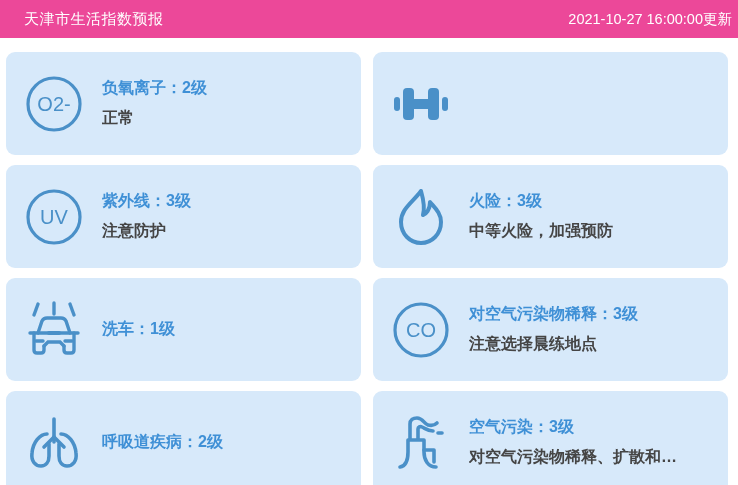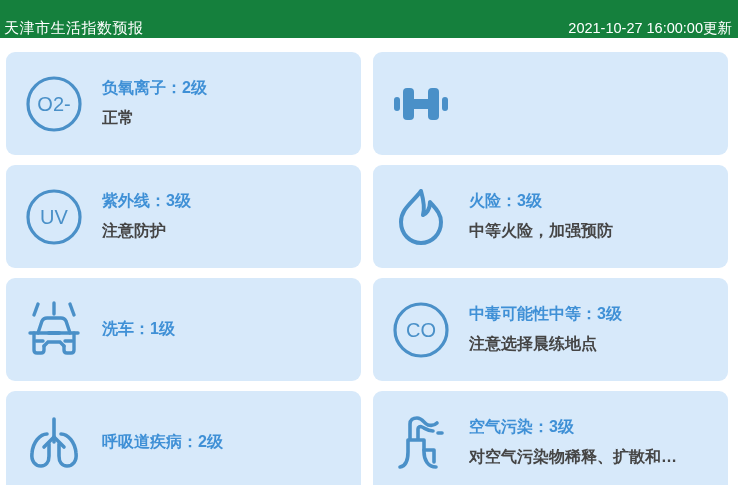--- a/index.html
+++ b/index.html
@@ -15,25 +15,25 @@
   }
   .page {
     position: relative;
     width: 738px;
     height: 485px;
   }
 
   
   .header {
     height: 38px;
-    background: #15803d;
-    display: flex;
-    align-items: flex-end;
+    background: #ec4899;
+    display: flex;
+    align-items: center;
     justify-content: space-between;
-    padding: 0 6px 0 4px;
+    padding: 0 6px 0 24px;
     box-sizing: border-box;
   }
   .header-title {
     color: #ffffff;
     font-size: 15px;
     letter-spacing: 0.5px;
     white-space: nowrap;
   }
   .header-timestamp {
     color: #ffffff;
@@ -185,21 +185,21 @@
     </div>
 
     <div class="card">
       <div class="card-icon">
         <svg width="62" height="62" viewBox="0 0 62 62">
           <circle cx="31" cy="31" r="26" fill="none" stroke="#4a90c8" stroke-width="3.2"></circle>
           <text class="icon-ring-label" x="31" y="38" text-anchor="middle">CO</text>
         </svg>
       </div>
       <div class="card-text">
-        <div class="card-title">中毒可能性中等：3级</div>
+        <div class="card-title">对空气污染物稀释：3级</div>
         <div class="card-desc">注意选择晨练地点</div>
       </div>
     </div>
 
     <div class="card">
       <div class="card-icon">
         <svg width="62" height="62" viewBox="0 0 62 62">
           <g stroke="#4a90c8" stroke-width="3.6" fill="none" stroke-linecap="round" stroke-linejoin="round">
             <line x1="31" y1="7" x2="31" y2="30"></line>
             <line x1="31" y1="25" x2="21" y2="35"></line>

